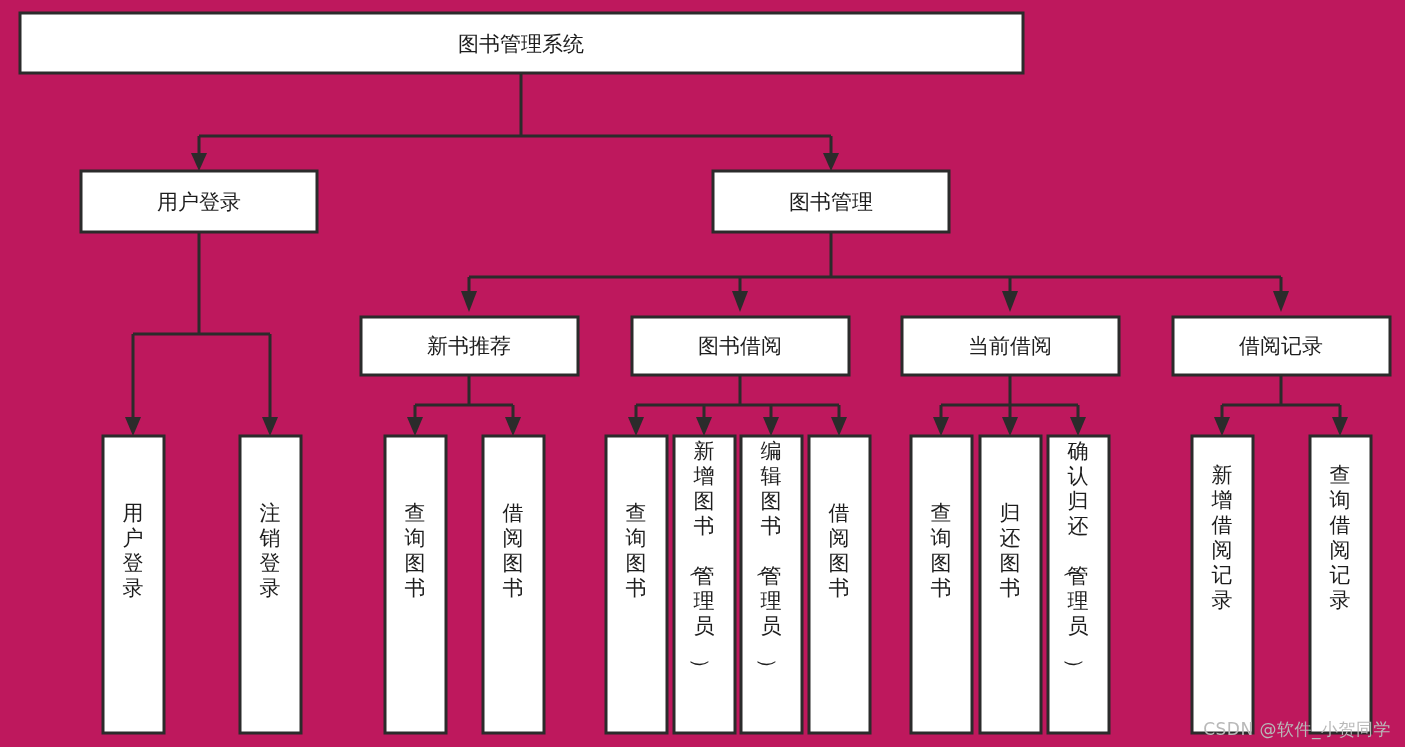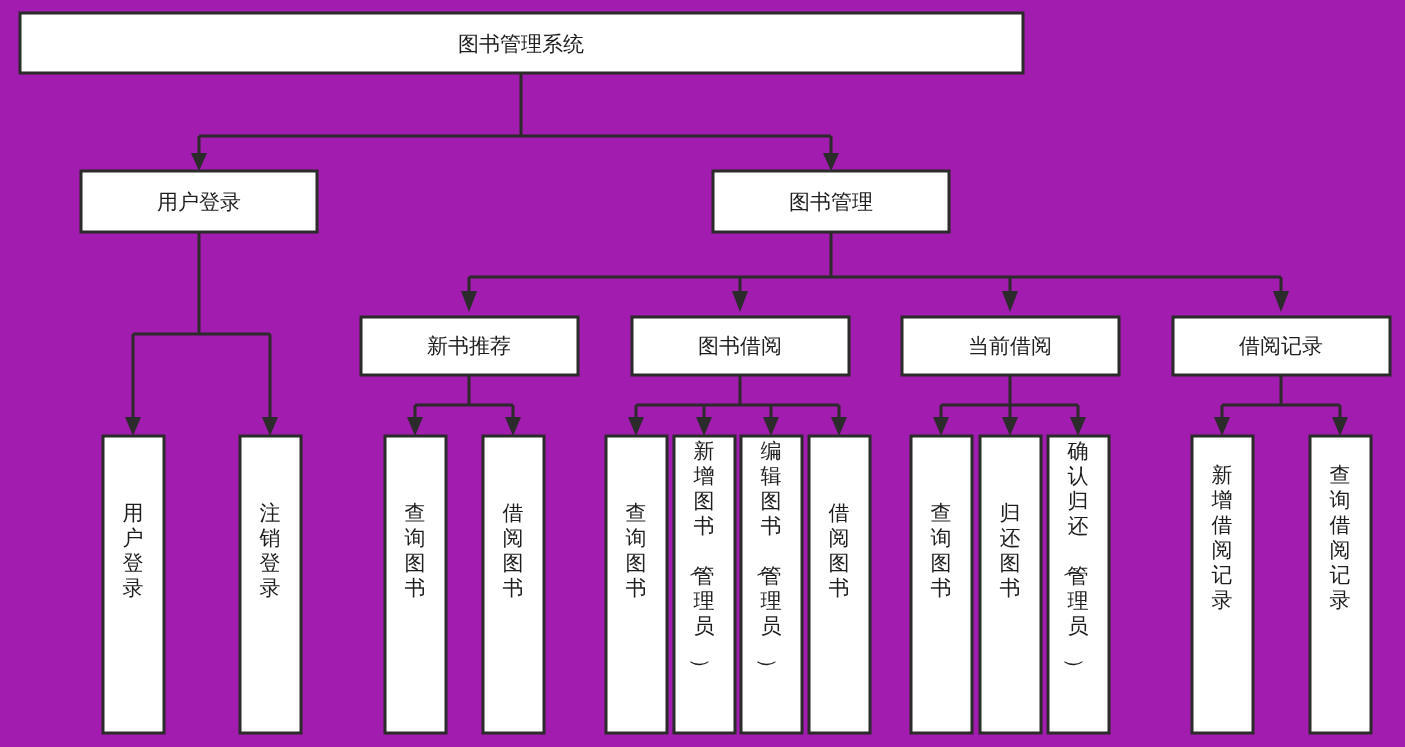--- a/index.html
+++ b/index.html
@@ -8,21 +8,21 @@
     padding: 0;
     background: #ffffff;
   }
   body {
     font-family: "DejaVu Sans", "Liberation Sans", sans-serif;
   }
   #diagram-root {
     position: relative;
     width: 1405px;
     height: 747px;
-    background: #a21caf;
+    background: #be185d;
     overflow: hidden;
   }
   svg.tree-canvas {
     position: absolute;
     left: 0;
     top: 0;
     width: 1405px;
     height: 747px;
     display: block;
   }
@@ -204,14 +204,15 @@
       <text class="node-label-v leaf-vtext" x="1222" y="482"><tspan x="1222" dy="0">新</tspan><tspan x="1222" dy="25">增</tspan><tspan x="1222" dy="25">借</tspan><tspan x="1222" dy="25">阅</tspan><tspan x="1222" dy="25">记</tspan><tspan x="1222" dy="25">录</tspan></text>
     </g>
 
     <g>
       <rect class="node-rect" x="1310" y="436" width="61" height="297"></rect>
       <text class="node-label-v leaf-vtext" x="1340" y="482"><tspan x="1340" dy="0">查</tspan><tspan x="1340" dy="25">询</tspan><tspan x="1340" dy="25">借</tspan><tspan x="1340" dy="25">阅</tspan><tspan x="1340" dy="25">记</tspan><tspan x="1340" dy="25">录</tspan></text>
     </g>
 
   </svg>
 
+  <div class="watermark-text">CSDN @软件_小贺同学</div>
 
 </div>
 
 </body></html>

